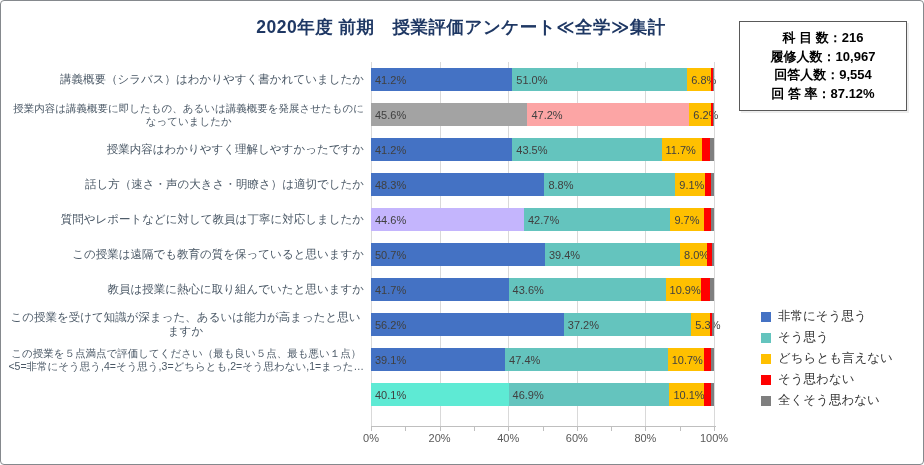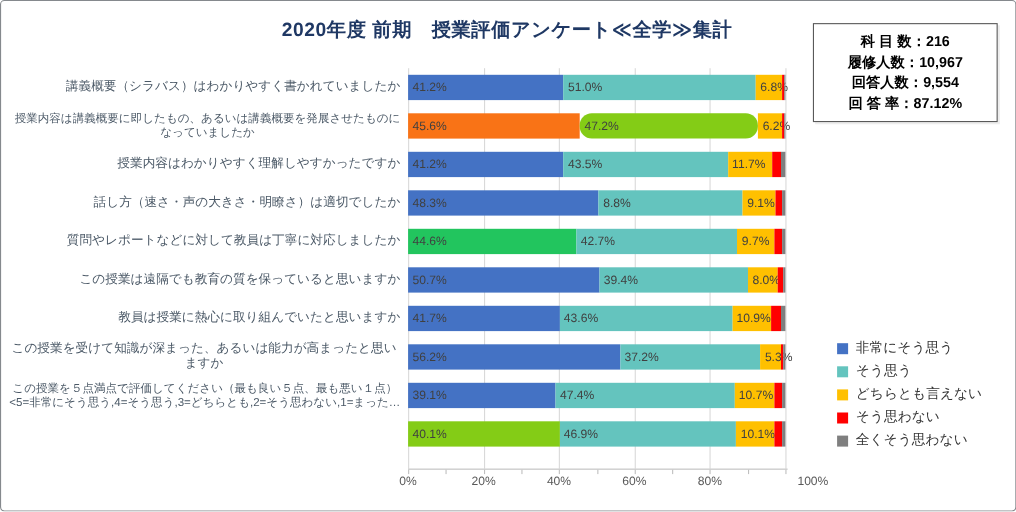--- a/index.html
+++ b/index.html
@@ -111,24 +111,24 @@
         <div class="seg" style="width: 51%; background: rgb(100, 196, 190);">
           <span class="seg-label">51.0%</span>
         </div>
         <div class="seg" style="width: 6.8%; background: rgb(255, 192, 0);">
           <span class="seg-label">6.8%</span>
         </div>
         <div class="seg top" style="width: 0.7%; background: rgb(255, 0, 0);"></div>
         <div class="seg top" style="width: 0.3%; background: rgb(127, 127, 127);"></div>
       </div>
       <div class="bar-row" style="top: 41px;">
-        <div class="seg" style="width: 45.6%; background: #f97316;">
+        <div class="seg" style="width: 45.6%; background: #a3a3a3;">
           <span class="seg-label">45.6%</span>
         </div>
-        <div class="seg" style="width: 47.2%; background: #84cc16; border-radius: 11px;">
+        <div class="seg" style="width: 47.2%; background: #fca5a5;">
           <span class="seg-label">47.2%</span>
         </div>
         <div class="seg" style="width: 6.2%; background: rgb(255, 192, 0);">
           <span class="seg-label">6.2%</span>
         </div>
         <div class="seg top" style="width: 0.7%; background: rgb(255, 0, 0);"></div>
         <div class="seg top" style="width: 0.3%; background: rgb(127, 127, 127);"></div>
       </div>
       <div class="bar-row" style="top: 76px;">
         <div class="seg" style="width: 41.2%; background: rgb(68, 114, 196);">
@@ -150,21 +150,21 @@
         <div class="seg" style="width: 39.9%; background: rgb(100, 196, 190);">
           <span class="seg-label">8.8%</span>
         </div>
         <div class="seg" style="width: 9.1%; background: rgb(255, 192, 0);">
           <span class="seg-label">9.1%</span>
         </div>
         <div class="seg top" style="width: 1.8%; background: rgb(255, 0, 0);"></div>
         <div class="seg top" style="width: 0.9%; background: rgb(127, 127, 127);"></div>
       </div>
       <div class="bar-row" style="top: 146px;">
-        <div class="seg" style="width: 44.6%; background: #22c55e;">
+        <div class="seg" style="width: 44.6%; background: #c4b5fd;">
           <span class="seg-label">44.6%</span>
         </div>
         <div class="seg" style="width: 42.7%; background: rgb(100, 196, 190);">
           <span class="seg-label">42.7%</span>
         </div>
         <div class="seg" style="width: 9.7%; background: rgb(255, 192, 0);">
           <span class="seg-label">9.7%</span>
         </div>
         <div class="seg top" style="width: 2%; background: rgb(255, 0, 0);"></div>
         <div class="seg top" style="width: 1%; background: rgb(127, 127, 127);"></div>
@@ -215,21 +215,21 @@
         <div class="seg" style="width: 47.4%; background: rgb(100, 196, 190);">
           <span class="seg-label">47.4%</span>
         </div>
         <div class="seg" style="width: 10.7%; background: rgb(255, 192, 0);">
           <span class="seg-label">10.7%</span>
         </div>
         <div class="seg top" style="width: 1.8%; background: rgb(255, 0, 0);"></div>
         <div class="seg top" style="width: 1%; background: rgb(127, 127, 127);"></div>
       </div>
       <div class="bar-row" style="top: 321px;">
-        <div class="seg" style="width: 40.1%; background: #84cc16;">
+        <div class="seg" style="width: 40.1%; background: #5eead4;">
           <span class="seg-label">40.1%</span>
         </div>
         <div class="seg" style="width: 46.9%; background: rgb(100, 196, 190);">
           <span class="seg-label">46.9%</span>
         </div>
         <div class="seg" style="width: 10.1%; background: rgb(255, 192, 0);">
           <span class="seg-label">10.1%</span>
         </div>
         <div class="seg top" style="width: 1.9%; background: rgb(255, 0, 0);"></div>
         <div class="seg top" style="width: 1%; background: rgb(127, 127, 127);"></div>
@@ -247,21 +247,21 @@
       <div class="tick" style="left: 575.8px;"></div>
       <div class="tick" style="left: 610.1px;"></div>
       <div class="tick" style="left: 644.4px;"></div>
       <div class="tick" style="left: 678.7px;"></div>
       <div class="tick" style="left: 713px;"></div>
       <div class="x-label" style="left: 348px;">0%</div>
       <div class="x-label" style="left: 416.6px;">20%</div>
       <div class="x-label" style="left: 485.2px;">40%</div>
       <div class="x-label" style="left: 553.8px;">60%</div>
       <div class="x-label" style="left: 622.4px;">80%</div>
-      <div class="x-label" style="left: 716px;">100%</div>
+      <div class="x-label" style="left: 691px;">100%</div>
     </div>
 
   <div class="legend" id="legend">
       <div class="legend-item">
         <span class="legend-swatch" style="background: rgb(68, 114, 196);"></span>
         <span class="legend-label">非常にそう思う</span>
       </div>
       <div class="legend-item">
         <span class="legend-swatch" style="background: rgb(100, 196, 190);"></span>
         <span class="legend-label">そう思う</span>

